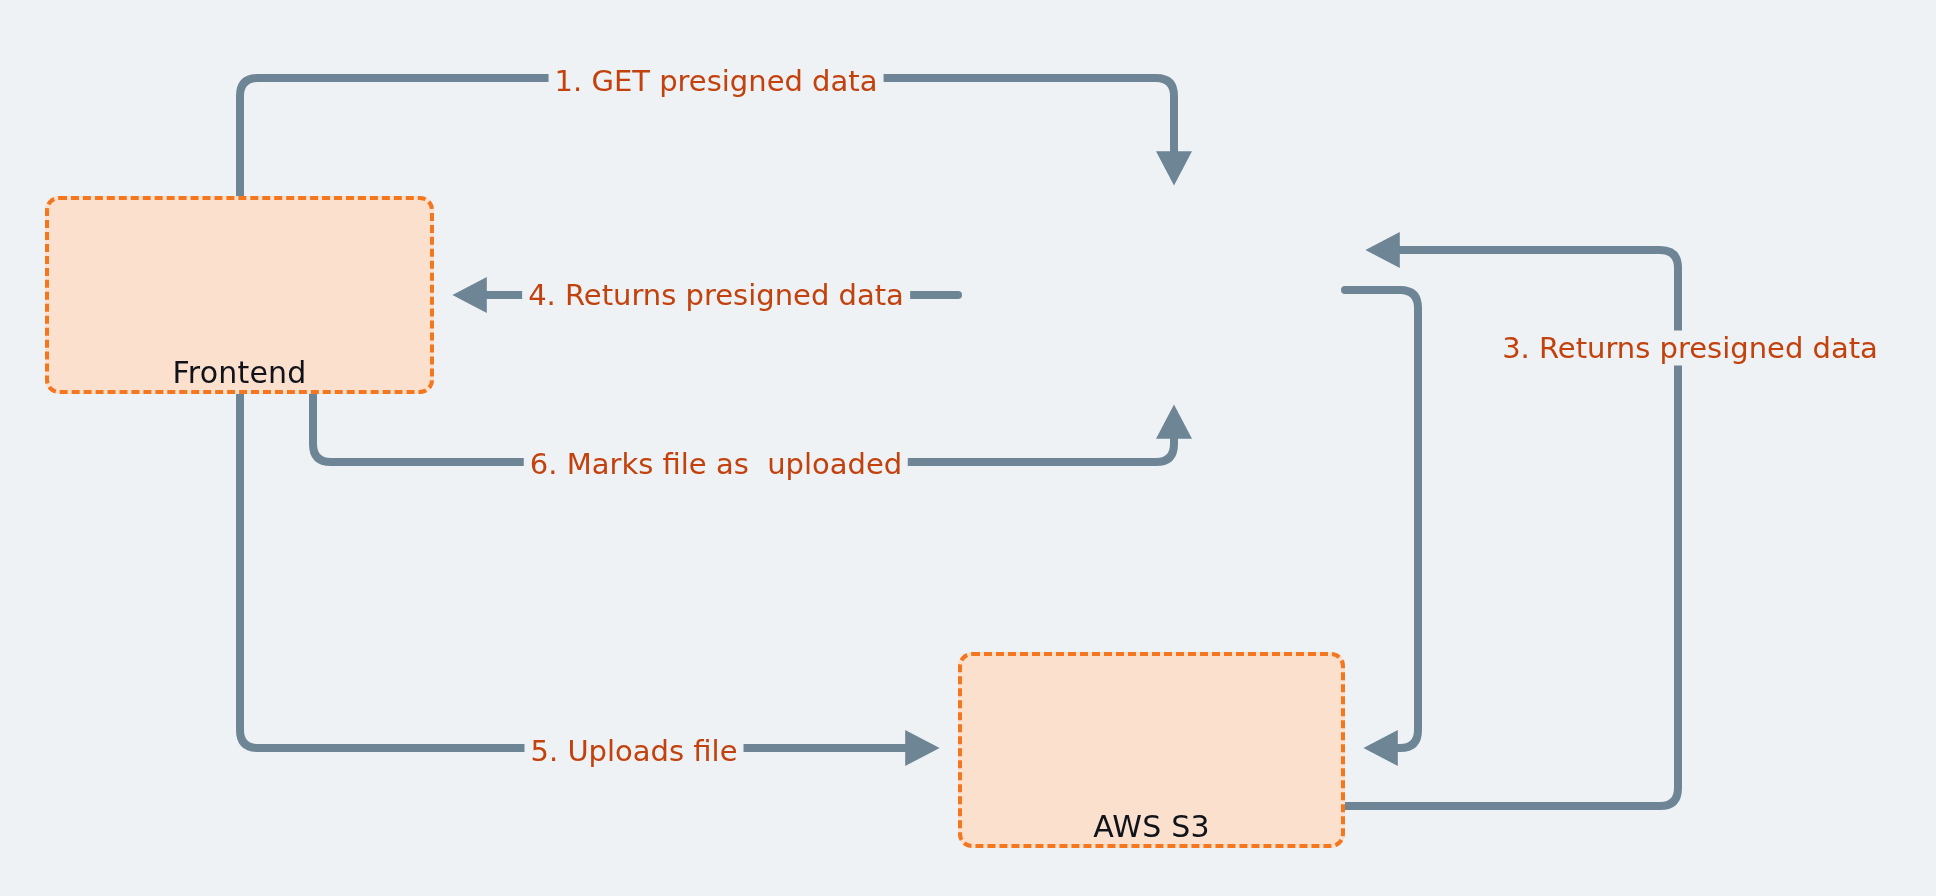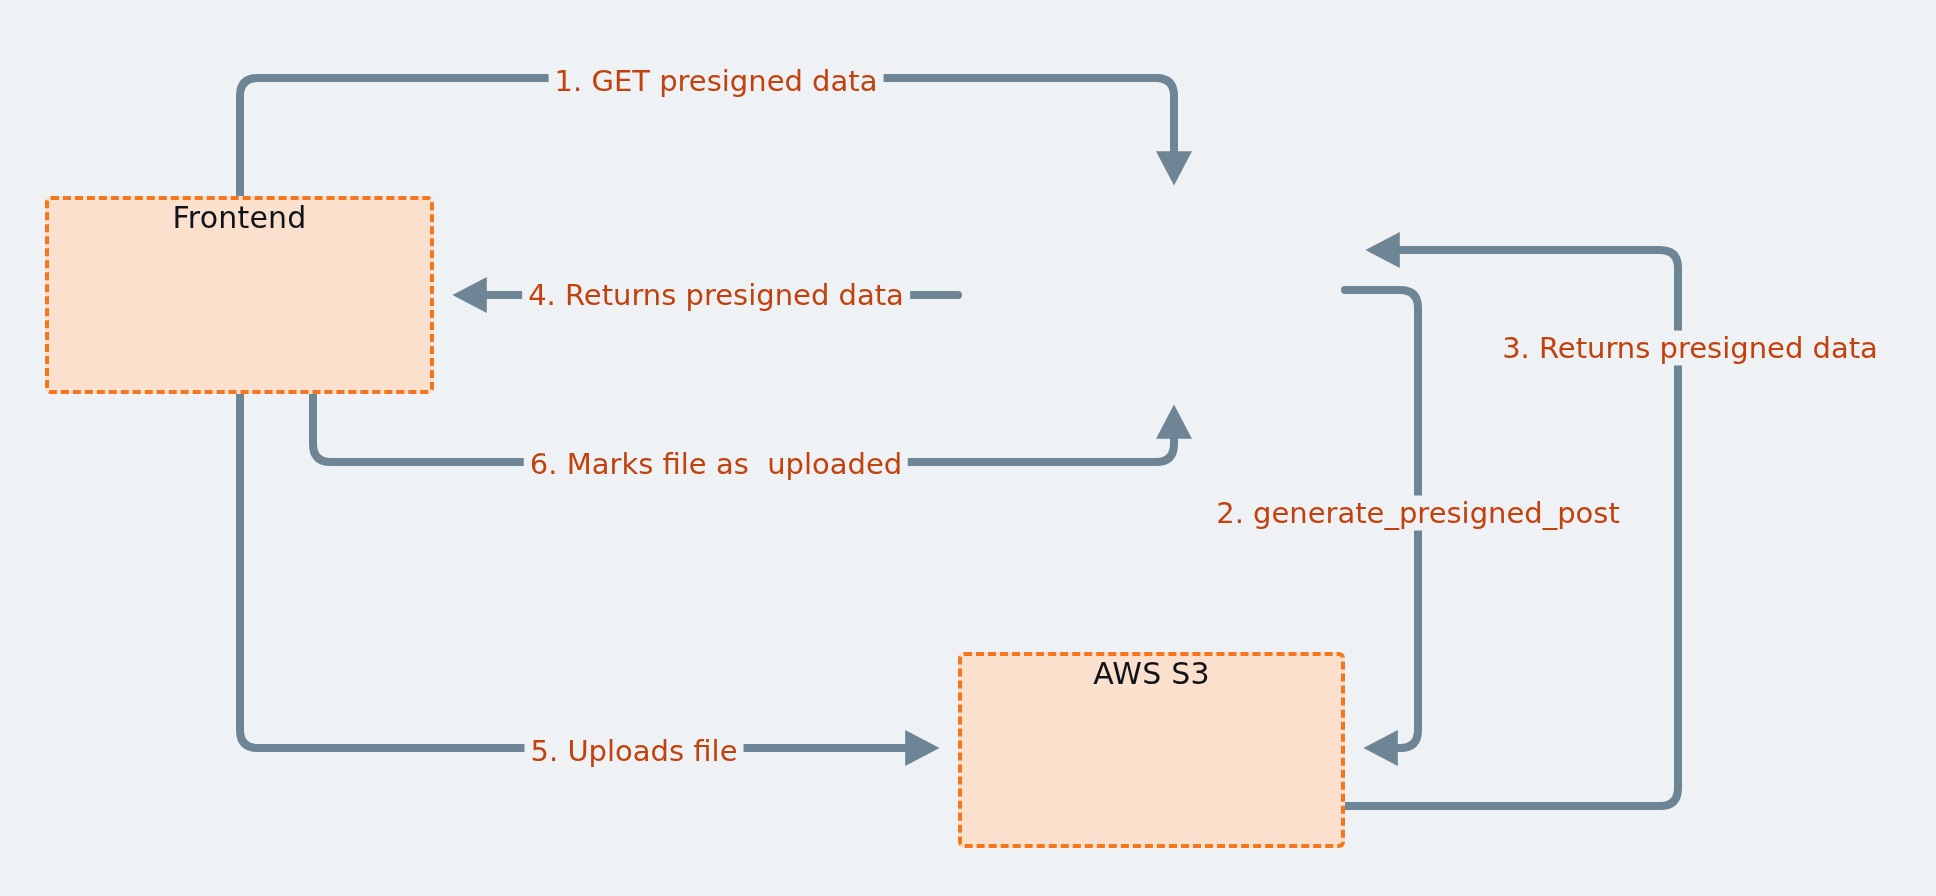--- a/index.html
+++ b/index.html
@@ -20,23 +20,23 @@
     top: 0;
     left: 0;
     width: 1936px;
     height: 896px;
   }
   .node {
     position: absolute;
     box-sizing: border-box;
     background: #FCE0CE;
     border: 4px dashed #F4771F;
-    border-radius: 6px;
+    border-radius: 14px;
     display: flex;
-    align-items: flex-start;
+    align-items: flex-end;
     justify-content: center;
     z-index: 3;
   }
   .node-label {
     font-size: 30px;
     color: #10131A;
     font-family: "DejaVu Sans", "Liberation Sans", sans-serif;
     letter-spacing: 0.2px;
   }
   .edge-label {
@@ -93,21 +93,20 @@
     <span class="node-label">Frontend</span>
   </div>
 
 
   <div class="node" style="left:958px; top:652px; width:387px; height:196px;">
     <span class="node-label">AWS S3</span>
   </div>
 
   <div class="edge-label" style="left:716px; top:81px;">1. GET presigned data</div>
 
-  <div class="edge-label" style="left:1418px; top:513px;">2. generate_presigned_post</div>
 
   <div class="edge-label" style="left:1690px; top:348px;">3. Returns presigned data</div>
 
   <div class="edge-label" style="left:716px; top:295px;">4. Returns presigned data</div>
 
   <div class="edge-label" style="left:634px; top:751px;">5. Uploads file</div>
 
   <div class="edge-label" style="left:716px; top:464px;">6. Marks file as  uploaded</div>
 
 </div>

